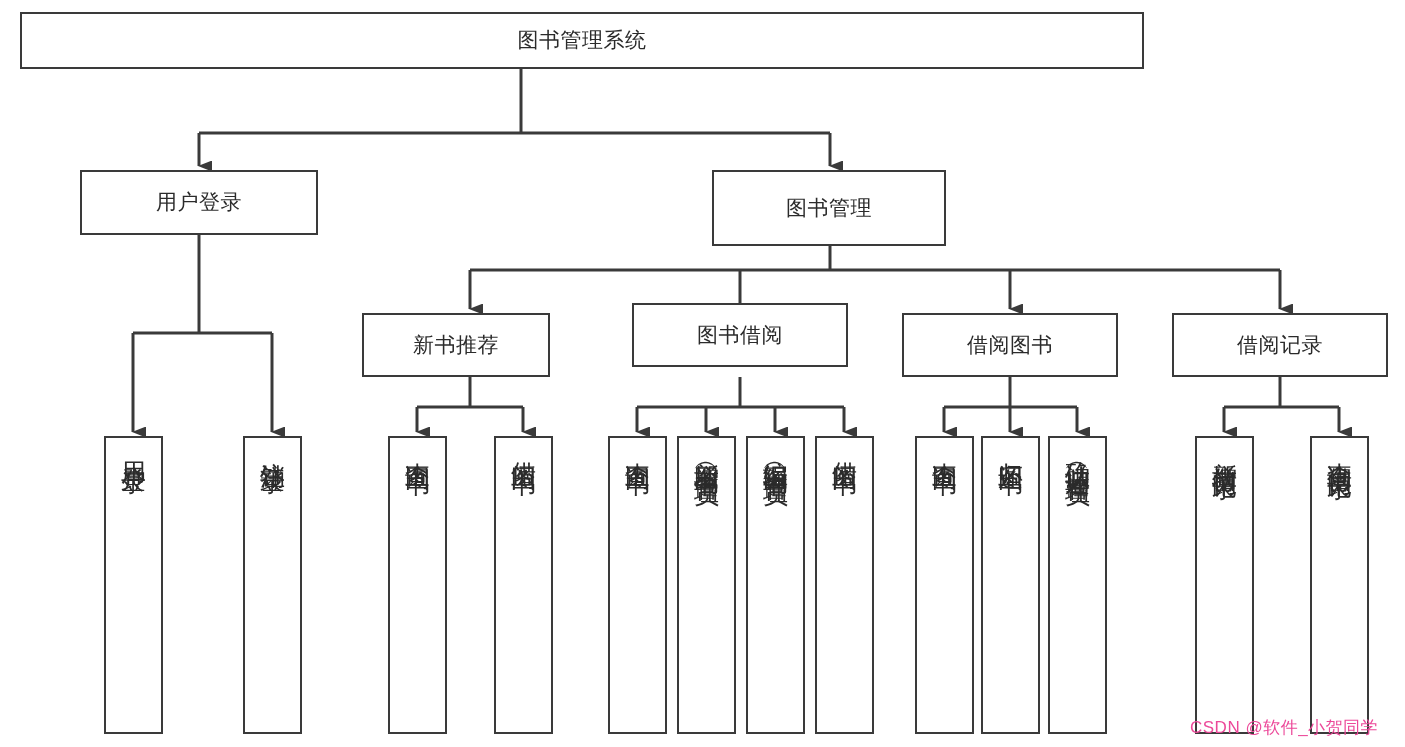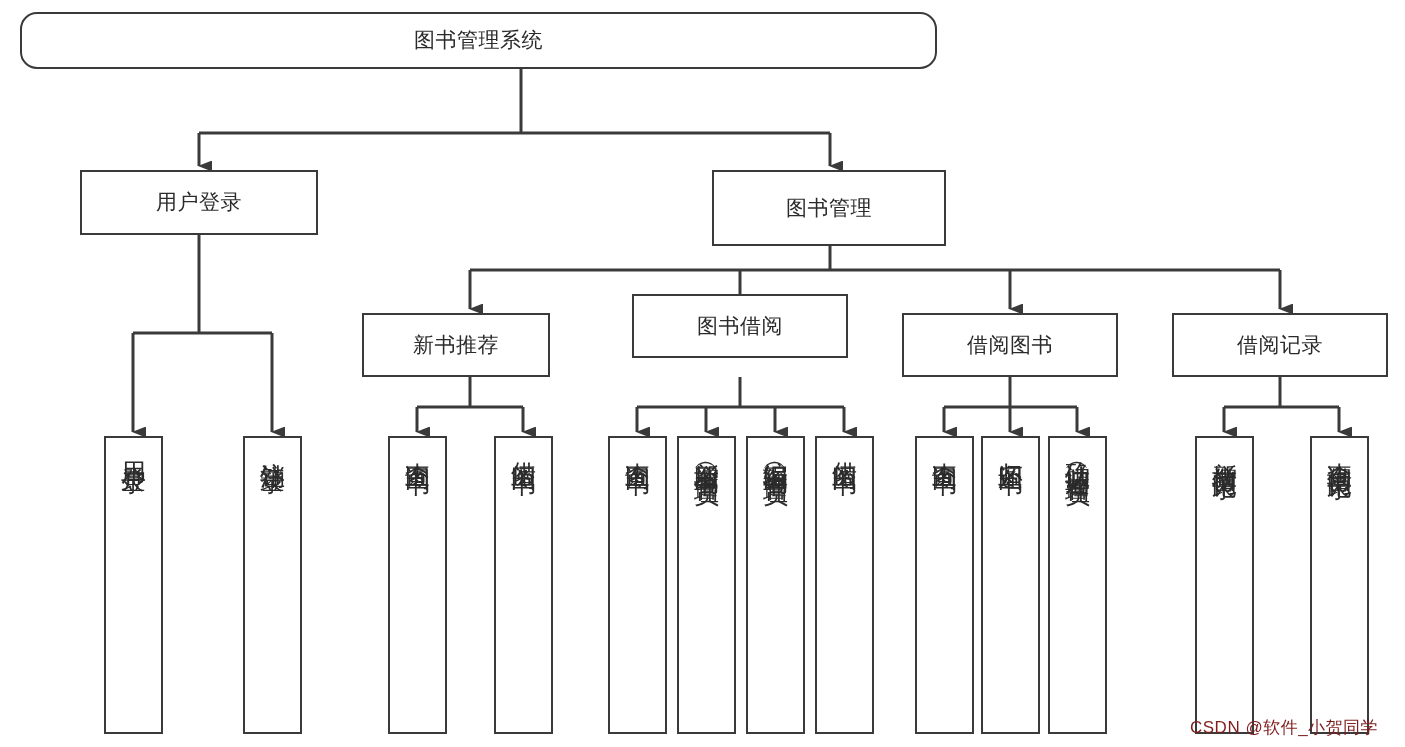--- a/index.html
+++ b/index.html
@@ -56,21 +56,21 @@
     writing-mode: vertical-rl;
     text-orientation: upright;
     font-size: 25px;
     line-height: 1.0;
     letter-spacing: 3px;
     white-space: nowrap;
   }
   .watermark {
     position: absolute;
     font-size: 17px;
-    color: #7f1d1d;
+    color: #ec4899;
     white-space: nowrap;
     z-index: 3;
     letter-spacing: 0.5px;
   }
 </style>
 </head>
 <body>
 
 <div id="canvas">
 
@@ -119,35 +119,35 @@
       <path d="M 1010 407 L 1010 432" marker-end="url(#arrow)"></path>
       <path d="M 1077 407 L 1077 432" marker-end="url(#arrow)"></path>
 
       <path d="M 1280 377 L 1280 407"></path>
       <path d="M 1224 407 L 1339 407"></path>
       <path d="M 1224 407 L 1224 432" marker-end="url(#arrow)"></path>
       <path d="M 1339 407 L 1339 432" marker-end="url(#arrow)"></path>
     </g>
   </svg>
 
-  <div class="node h" style="left:20px; top:12px; width:917px; height:57px;border-radius:17px;">
+  <div class="node h" style="left:20px; top:12px; width:1124px; height:57px;">
     <span class="label">图书管理系统</span>
   </div>
 
   <div class="node h" style="left:80px; top:170px; width:238px; height:65px;">
     <span class="label">用户登录</span>
   </div>
   <div class="node h" style="left:712px; top:170px; width:234px; height:76px;">
     <span class="label">图书管理</span>
   </div>
 
   <div class="node h" style="left:362px; top:313px; width:188px; height:64px;">
     <span class="label">新书推荐</span>
   </div>
-  <div class="node h" style="left:632px; top:294px; width:216px; height:64px;">
+  <div class="node h" style="left:632px; top:303px; width:216px; height:64px;">
     <span class="label">图书借阅</span>
   </div>
   <div class="node h" style="left:902px; top:313px; width:216px; height:64px;">
     <span class="label">借阅图书</span>
   </div>
   <div class="node h" style="left:1172px; top:313px; width:216px; height:64px;">
     <span class="label">借阅记录</span>
   </div>
 
   <div class="node v" style="left:104px; top:436px; width:59px; height:298px;">

